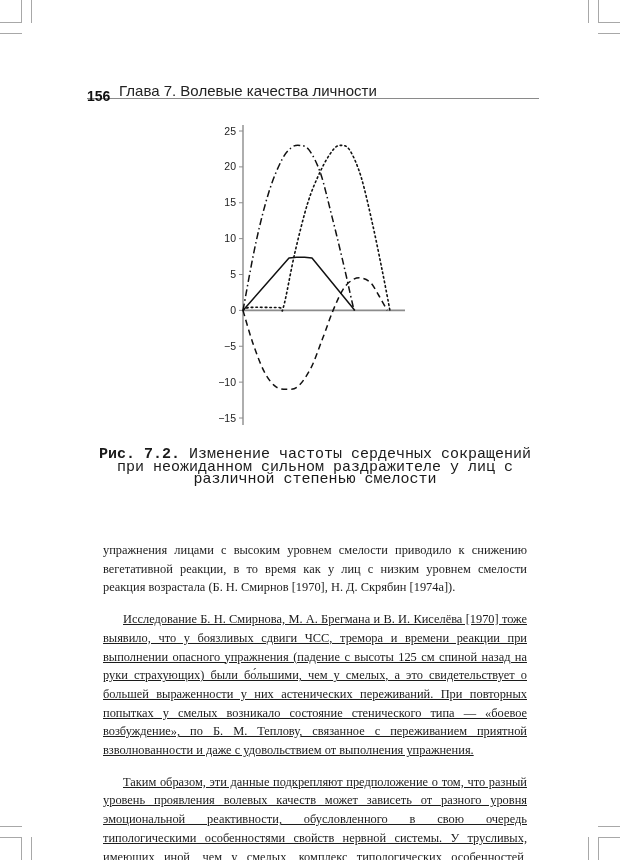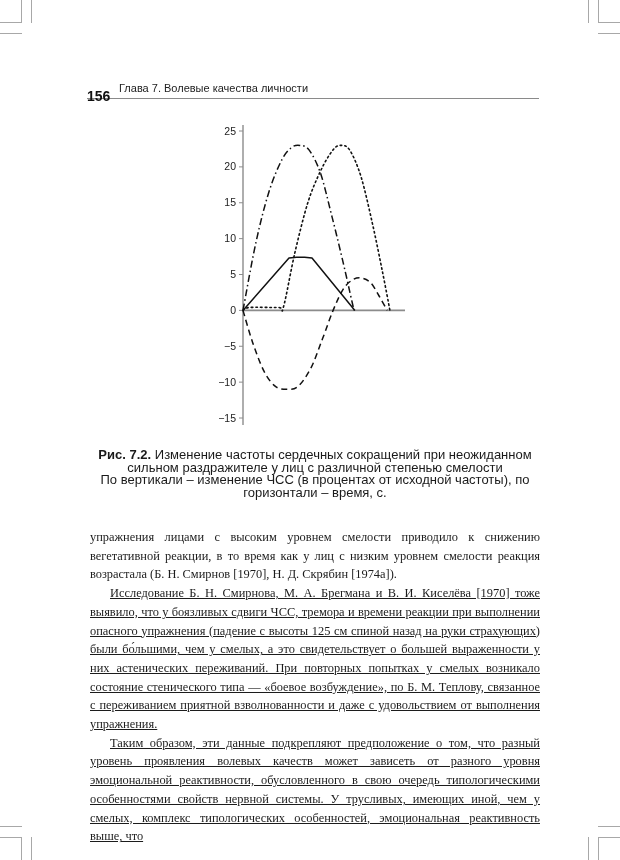--- a/index.html
+++ b/index.html
@@ -1,26 +1,26 @@
 <!DOCTYPE html>
 <html><head>
 <meta charset="utf-8">
 <style>
   html, body { margin: 0; padding: 0; background: #ffffff; }
   body { width: 620px; height: 860px; position: relative; overflow: hidden; font-family: "Liberation Serif", serif; color: #1a1a1a; }
   .crop { position: absolute; background: #a8a8a8; }
   .header { position: absolute; left: 87px; top: 80px; width: 452px; height: 18px; border-bottom: 1.5px solid #8a8a8a; }
   .page-num { position: absolute; left: 0; top: 0; font-family: "Liberation Sans", sans-serif; font-weight: bold; font-size: 14px; color: #111; margin-top: 8px; }
-  .chapter { position: absolute; left: 32px; top: 2px; font-family: "Liberation Sans", sans-serif; font-size: 11px; color: #222; }
+  .chapter { position: absolute; left: 32px; top: 2px; font-family: "Liberation Sans", sans-serif; font-size: 15px; color: #222; }
   #chart { position: absolute; left: 205px; top: 118px; width: 220px; height: 315px; }
-  .caption { position: absolute; left: 95px; top: 449px; width: 440px; text-align: center; font-family: Liberation Sans, sans-serif; font-size: 13px; line-height: 12.6px; color: #1a1a1a; }
+  .caption { position: absolute; left: 95px; top: 449px; width: 440px; text-align: center; font-family: Liberation Mono, monospace; font-size: 15px; line-height: 12.6px; color: #1a1a1a; }
   .caption .lbl { font-weight: bold; }
   .caption p { margin: 0; }
   .body-text { position: absolute; left: 90px; top: 528px; width: 450px; font-family: "Liberation Serif", serif; font-size: 12.4px; line-height: 18.7px; text-align: justify; color: #1c1c1c; }
-  .body-text p { margin: 0; }
+  .body-text p { margin: 13px; }
   .body-text p.indent { text-indent: 20px; text-decoration: underline; }
 </style>
 </head>
 <body>
 
 <div class="crop" style="left:0;top:22px;width:22px;height:1px;"></div>
 <div class="crop" style="left:21px;top:0;width:1px;height:23px;"></div>
 <div class="crop" style="left:31px;top:0;width:1px;height:23px;"></div>
 <div class="crop" style="left:0;top:33px;width:22px;height:1px;"></div>
 
@@ -69,20 +69,19 @@
     <path d="M38.0,192.4 C40.2,181.0 46.6,143.9 51.0,124.2 C55.3,104.5 59.6,87.7 63.9,74.0 C68.2,60.2 73.1,49.1 76.9,41.7 C80.7,34.3 83.6,31.9 86.6,29.5 C89.6,27.1 92.1,26.9 95.0,27.4 C98.0,27.8 101.0,27.6 104.4,32.4 C107.9,37.2 112.0,44.9 115.8,56.1 C119.5,67.2 123.3,84.2 127.1,99.1 C130.9,114.0 135.5,133.2 138.4,145.7 C141.4,158.3 143.2,166.7 144.9,174.4 C146.7,182.2 148.3,189.4 149.0,192.4" fill="none" stroke="#111" stroke-width="1.5" stroke-linecap="butt" stroke-linejoin="round" stroke-dasharray="7,3,1.5,3"></path>
     <path d="M38.0,192.4 C39.1,191.9 38.5,190.0 44.5,189.5 C50.4,189.0 68.0,189.6 73.6,189.5 C79.3,189.4 75.8,197.9 78.5,188.8 C81.2,179.7 85.8,152.3 89.8,135.0 C93.9,117.6 98.5,98.5 102.8,84.8 C107.1,71.0 111.7,61.1 115.8,52.5 C119.8,43.9 123.9,37.3 127.1,33.1 C130.3,28.9 132.2,27.5 135.2,27.4 C138.2,27.2 141.4,27.0 144.9,32.4 C148.4,37.8 152.5,47.3 156.3,59.6 C160.0,72.0 164.1,90.7 167.6,106.3 C171.1,121.8 174.4,138.6 177.3,152.9 C180.2,167.3 183.7,185.8 184.9,192.4" fill="none" stroke="#111" stroke-width="1.6" stroke-linecap="round" stroke-linejoin="round" stroke-dasharray="1.6,3"></path>
     <path d="M38.0,192.4 C39.6,197.8 44.2,214.5 47.7,224.7 C51.2,234.8 55.3,246.1 59.1,253.4 C62.8,260.7 66.6,265.4 70.4,268.4 C74.2,271.4 78.3,271.3 82.1,271.3 C85.8,271.3 89.1,272.0 93.1,268.4 C97.1,264.8 102.0,257.7 106.0,249.8 C110.1,241.9 113.7,230.6 117.4,221.1 C121.1,211.5 124.6,200.7 128.1,192.4 C131.6,184.0 135.1,176.0 138.4,170.8 C141.8,165.7 145.1,163.3 148.2,161.5 C151.3,159.7 154.1,159.5 157.1,160.1 C160.0,160.7 163.1,162.1 166.0,165.1 C168.8,168.1 171.4,173.5 174.1,178.0 C176.8,182.6 180.8,190.0 182.2,192.4" fill="none" stroke="#111" stroke-width="1.5" stroke-linecap="butt" stroke-linejoin="round" stroke-dasharray="6,4"></path>
   </svg>
 
 <div class="caption">
   <p>
     <span class="lbl">Рис. 7.2.</span>
     <span>Изменение частоты сердечных сокращений при неожиданном сильном раздражителе у лиц с различной степенью смелости</span>
   </p>
-  <p>По вертикали – изменение ЧСС (в процентах от исходной частоты), по горизонтали – время, с.</p>
 </div>
 
 <div class="body-text">
   <p>упражнения лицами с высоким уровнем смелости приводило к снижению вегетативной реакции, в то время как у лиц с низким уровнем смелости реакция возрастала (Б. Н. Смирнов [1970], Н. Д. Скрябин [1974а]).</p>
   <p class="indent">Исследование Б. Н. Смирнова, М. А. Брегмана и В. И. Киселёва [1970] тоже выявило, что у боязливых сдвиги ЧСС, тремора и времени реакции при выполнении опасного упражнения (падение с высоты 125 см спиной назад на руки страхующих) были бо́льшими, чем у смелых, а это свидетельствует о большей выраженности у них астенических переживаний. При повторных попытках у смелых возникало состояние стенического типа — «боевое возбуждение», по Б. М. Теплову, связанное с переживанием приятной взволнованности и даже с удовольствием от выполнения упражнения.</p>
   <p class="indent">Таким образом, эти данные подкрепляют предположение о том, что разный уровень проявления волевых качеств может зависеть от разного уровня эмоциональной реактивности, обусловленного в свою очередь типологическими особенностями свойств нервной системы. У трусливых, имеющих иной, чем у смелых, комплекс типологических особенностей, эмоциональная реактивность выше, что</p>
 </div>
 
 </body></html>

